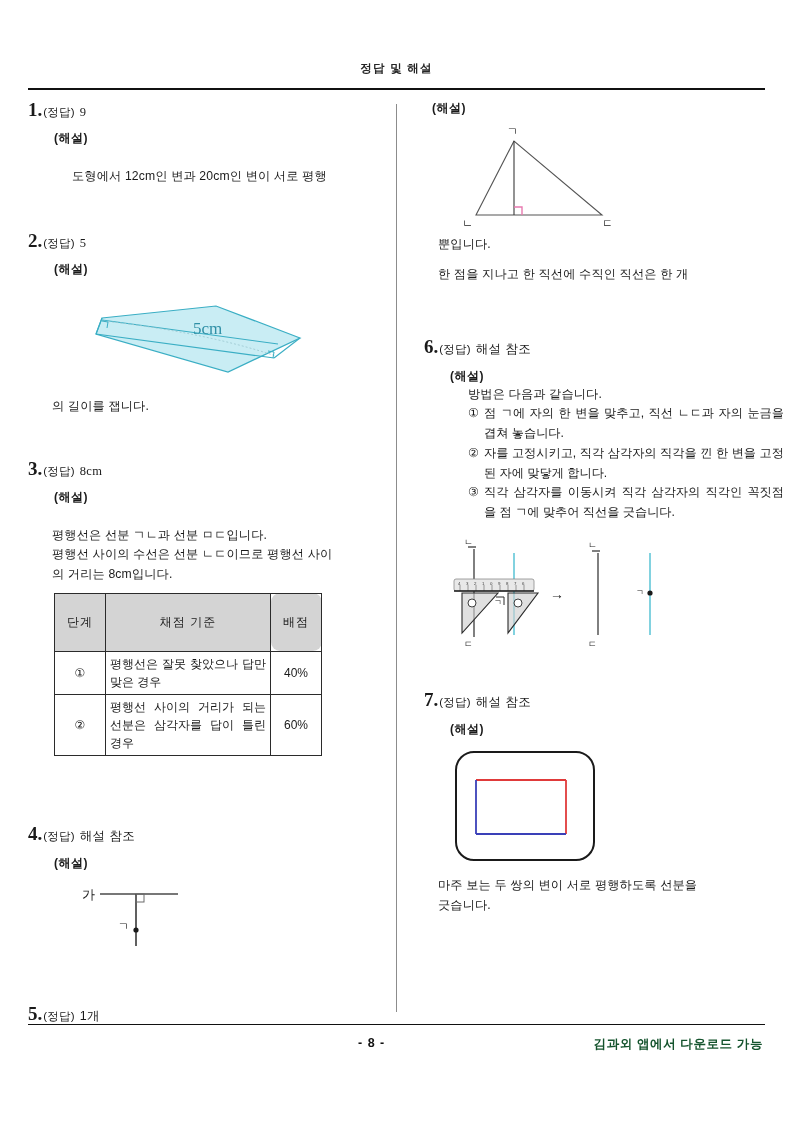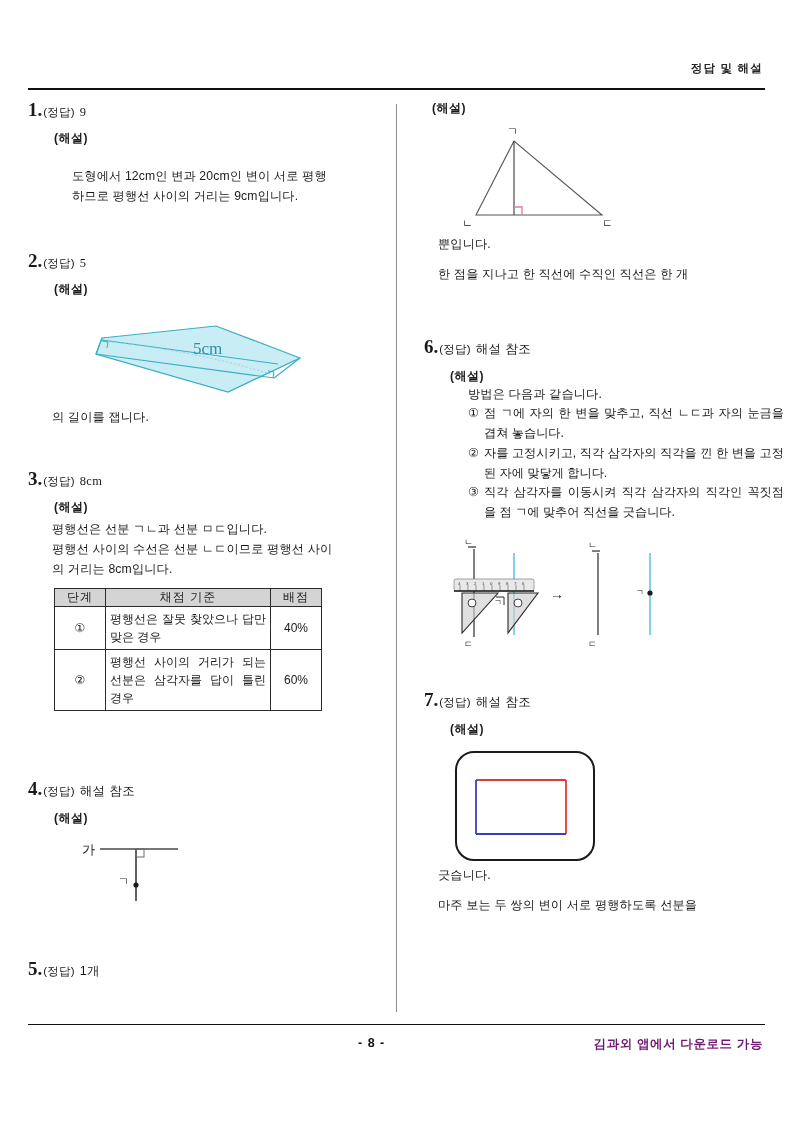--- a/index.html
+++ b/index.html
@@ -21,21 +21,21 @@
     inset: 0;
   }
 
   
   .header {
     position: absolute;
     top: 58px;
     left: 30px;
     right: 30px;
     height: 26px;
-    text-align: right;
+    text-align: center;
   }
   .header-title {
     font-size: 11.5px;
     font-weight: bold;
     letter-spacing: 1.2px;
     color: #262626;
     font-family: "Liberation Sans", sans-serif;
   }
   .rule-top {
     position: absolute;
@@ -73,21 +73,21 @@
     color: #111;
   }
   .footer-note {
     position: absolute;
     right: 2px;
     top: 0;
     font-size: 12.5px;
     font-weight: bold;
     letter-spacing: 0.6px;
     font-family: "Liberation Sans", sans-serif;
-    color: #701a75;
+    color: #14532d;
   }
 
   
   .col {
     position: absolute;
     top: 100px;
     width: 360px;
   }
   .col-left  { left: 28px; }
   .col-right { left: 424px; }
@@ -134,21 +134,21 @@
     letter-spacing: 0.5px;
   }
 
   .body-text {
     font-size: 12.2px;
     line-height: 1.62;
     letter-spacing: 0.15px;
     text-align: justify;
   }
   .indent-1 { margin-left: 44px; margin-top: 20px; }
-  .indent-0 { margin-left: 24px; margin-top: 4px; }
+  .indent-0 { margin-left: 24px; margin-top: 20px; }
 
   .list-row {
     display: flex;
     margin-left: 44px;
     font-size: 12.2px;
     line-height: 1.62;
   }
   .list-mark { width: 16px; flex: none; }
   .list-text { flex: 1; text-align: justify; }
 
@@ -164,24 +164,24 @@
   .score-table td {
     border: 1px solid #2b2b2b;
     padding: 3px 4px;
     vertical-align: middle;
   }
   .score-table thead th {
     background: #d4d4d4;
     text-align: center;
     font-weight: normal;
     letter-spacing: 1px;
-    padding: 0 2px;
+    padding: 20px 2px;
   }
   .th-step  { width: 42px; }
-  .th-score { width: 42px; }
+  .th-score { width: 42px; border-radius: 9px; }
   .cell-step  { text-align: center; width: 42px; }
   .cell-crit  { text-align: justify; line-height: 1.5; padding: 4px 6px; }
   .cell-score { text-align: center; width: 42px; }
 
   
   .fig { position: relative; }
   .fig svg { display: block; }
 
   .fig-p2 { margin-left: 50px; margin-top: 10px; }
   .fig-p4 { margin-left: 50px; margin-top: 8px; }
@@ -206,21 +206,20 @@
   <div class="col col-left">
 
     <div class="prob">
       <div class="prob-head">
         <span class="prob-num">1.</span>
         <span class="prob-ans-tag han">(정답)</span>
         <span class="prob-ans-val">9</span>
       </div>
       <div class="sol-tag han">(해설)</div>
       <div class="body-text indent-1 han">도형에서 12cm인 변과 20cm인 변이 서로 평행</div>
-      <div class="body-text indent-1 han" style="margin-top:0">하므로 평행선 사이의 거리는 9cm입니다.</div>
     </div>
 
     <div class="prob" style="margin-top:44px">
       <div class="prob-head">
         <span class="prob-num">2.</span>
         <span class="prob-ans-tag han">(정답)</span>
         <span class="prob-ans-val">5</span>
       </div>
       <div class="sol-tag han">(해설)</div>
 
@@ -235,21 +234,21 @@
           <polyline points="196,70 222,50" fill="none" stroke="#3aaec4" stroke-width="1.1"></polyline>
 
           <path d="M26,33 C90,40 150,52 198,68" fill="none" stroke="#9bc7cf" stroke-width="0.8" stroke-dasharray="2 2"></path>
 
           <polyline points="24,33 30,34 29,40" fill="none" stroke="#3aaec4" stroke-width="1"></polyline>
           <polyline points="190,63 196,64 195,70" fill="none" stroke="#3aaec4" stroke-width="1"></polyline>
           <text x="115" y="46" font-family="Liberation Serif, serif" font-size="17" fill="#2f8fa6">5cm</text>
         </svg>
       </div>
 
-      <div class="body-text indent-0 han" style="margin-top:0">의 길이를 잽니다.</div>
+      <div class="body-text indent-0 han" style="margin-top:9px">의 길이를 잽니다.</div>
     </div>
 
     <div class="prob" style="margin-top:42px">
       <div class="prob-head">
         <span class="prob-num">3.</span>
         <span class="prob-ans-tag han">(정답)</span>
         <span class="prob-ans-val">8cm</span>
       </div>
       <div class="sol-tag han">(해설)</div>
       <div class="body-text indent-0 han">평행선은 선분 ㄱㄴ과 선분 ㅁㄷ입니다.</div>
@@ -420,22 +419,22 @@
       <div class="fig fig-p7">
         <svg width="150" height="120" viewBox="0 0 150 120">
           <rect x="6" y="6" width="138" height="108" rx="18" ry="18" fill="none" stroke="#1a1a1a" stroke-width="2"></rect>
           <line x1="26" y1="34" x2="116" y2="34" stroke="#e03a3a" stroke-width="1.8"></line>
           <line x1="116" y1="34" x2="116" y2="88" stroke="#e03a3a" stroke-width="1.8"></line>
           <line x1="26" y1="88" x2="116" y2="88" stroke="#3a40b8" stroke-width="1.8"></line>
           <line x1="26" y1="34" x2="26" y2="88" stroke="#3a40b8" stroke-width="1.8"></line>
         </svg>
       </div>
 
+      <div class="body-text han" style="margin-left:14px;margin-top:10px">마주 보는 두 쌍의 변이 서로 평행하도록 선분을</div>
       <div class="body-text han" style="margin-left:14px;margin-top:0">긋습니다.</div>
-      <div class="body-text han" style="margin-left:14px;margin-top:10px">마주 보는 두 쌍의 변이 서로 평행하도록 선분을</div>
     </div>
 
   </div>
 
   <div class="rule-bottom"></div>
   <div class="footer">
     <span class="footer-page">- 8 -</span>
     <span class="footer-note han">김과외 앱에서 다운로드 가능</span>
   </div>
 

